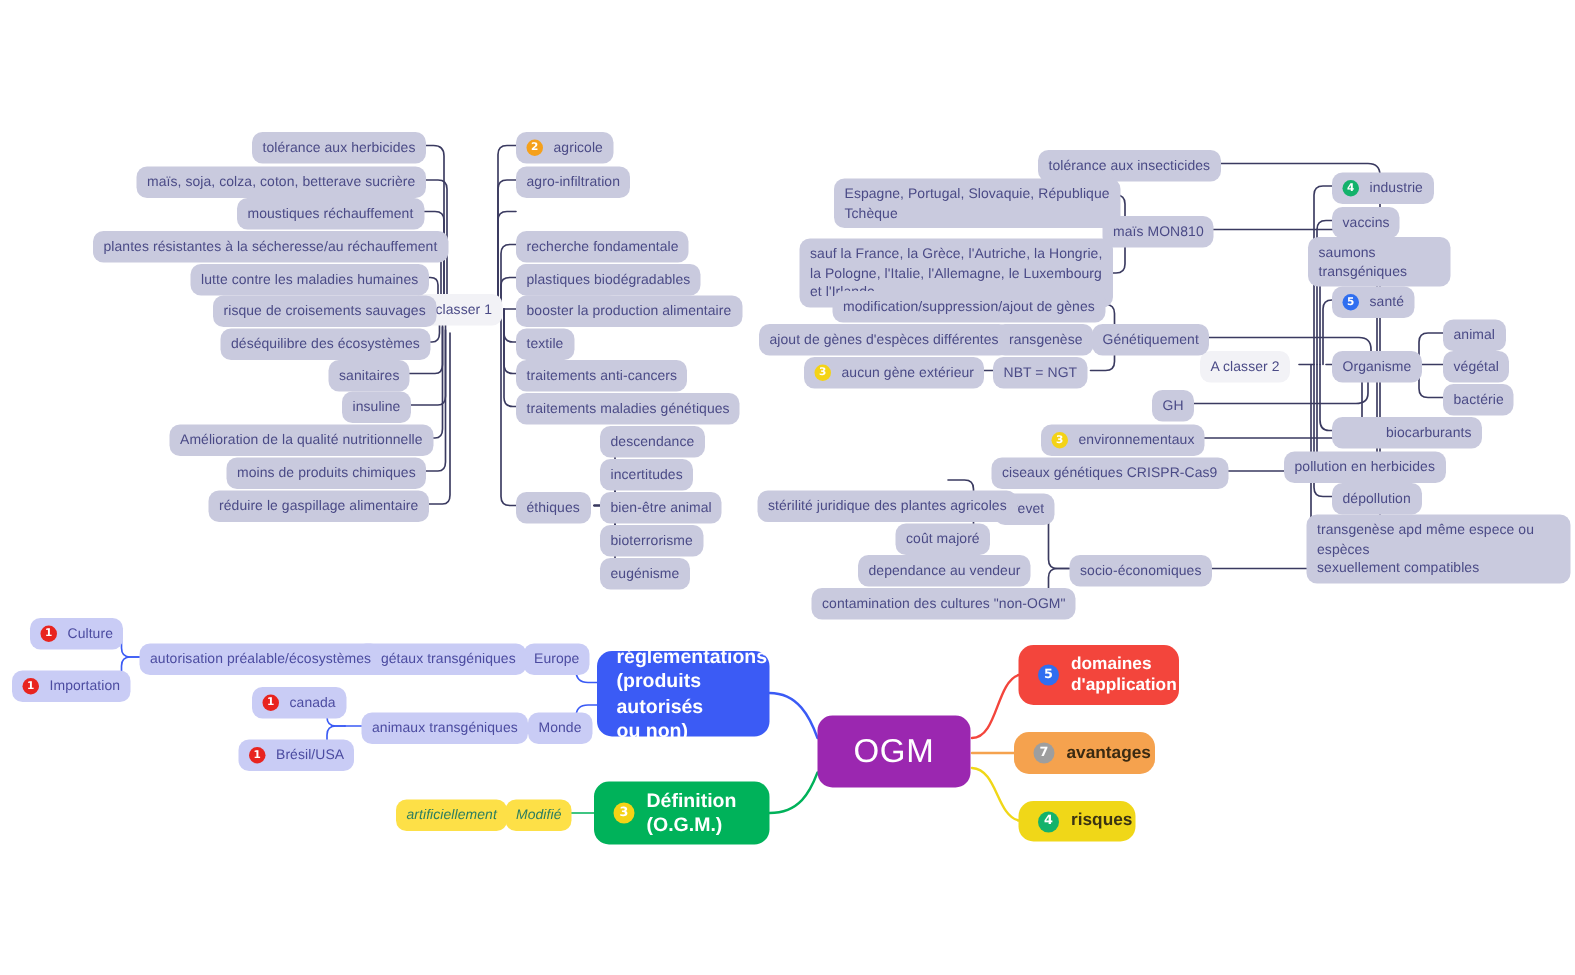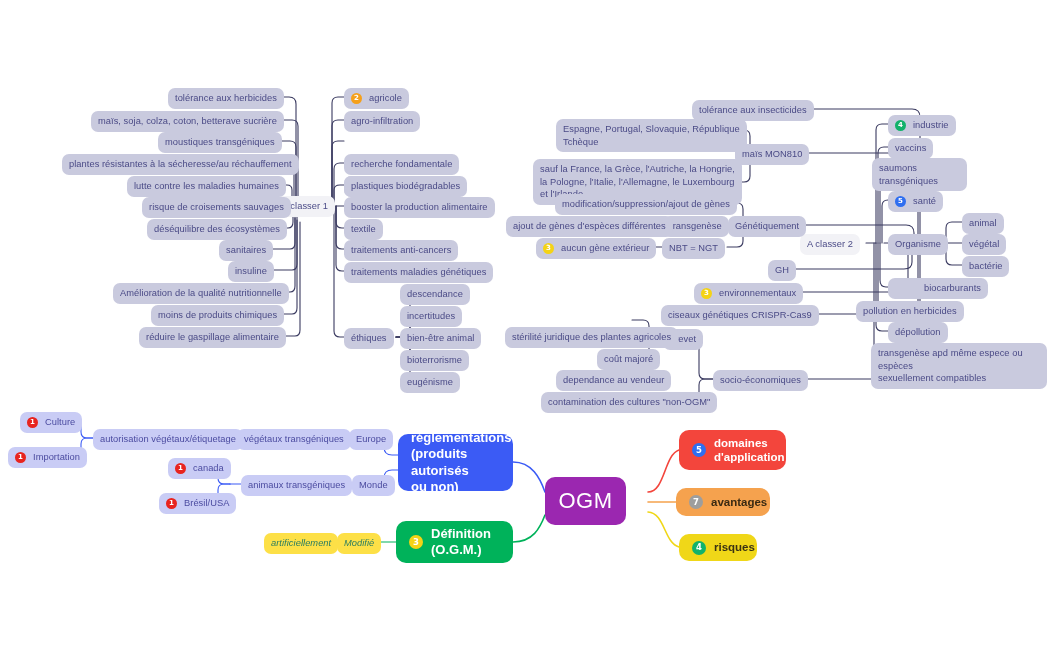--- a/index.html
+++ b/index.html
@@ -159,21 +159,21 @@
 
   <div class="node plain" style="left:275px;top:196px;">
     <span class="lbl">A classer 1</span>
   </div>
 
   <div class="node" style="left:168px;top:88px;">
     <span class="lbl">tolérance aux herbicides</span></div>
   <div class="node" style="left:91px;top:111px;">
     <span class="lbl">maïs, soja, colza, coton, betterave sucrière</span></div>
   <div class="node" style="left:158px;top:132px;">
-    <span class="lbl">moustiques transgéniques</span></div>
+    <span class="lbl">moustiques réchauffement</span></div>
   <div class="node" style="left:62px;top:154px;">
     <span class="lbl">plantes résistantes à la sécheresse/au réchauffement</span></div>
   <div class="node" style="left:127px;top:176px;">
     <span class="lbl">lutte contre les maladies humaines</span></div>
   <div class="node" style="left:142px;top:197px;">
     <span class="lbl">risque de croisements sauvages</span></div>
   <div class="node" style="left:147px;top:219px;">
     <span class="lbl">déséquilibre des écosystèmes</span></div>
   <div class="node" style="left:219px;top:240px;">
     <span class="lbl">sanitaires</span></div>
@@ -258,21 +258,21 @@
     <span class="lbl">ciseaux génétiques CRISPR-Cas9</span></div>
 
   <div class="node" style="left:713px;top:370px;">
     <span class="lbl">socio-économiques</span></div>
   <div class="node" style="left:663px;top:329px;">
     <span class="lbl">brevet</span></div>
   <div class="node" style="left:505px;top:327px;">
     <span class="lbl">stérilité juridique des plantes agricoles</span></div>
   <div class="node" style="left:597px;top:349px;">
     <span class="lbl">coût majoré</span></div>
-  <div class="node" style="left:556px;top:370px;align-items:center;">
+  <div class="node" style="left:572px;top:370px;align-items:center;">
     <span class="lbl">dependance au vendeur</span></div>
   <div class="node" style="left:541px;top:392px;">
     <span class="lbl">contamination des cultures "non-OGM"</span></div>
 
   <div class="node" style="left:888px;top:115px;">
     <span class="badge b4">4</span>
     <span class="lbl">industrie</span></div>
   <div class="node" style="left:888px;top:138px;">
     <span class="lbl">vaccins</span></div>
   <div class="node" style="left:872px;top:158px;width:95px;">
@@ -302,21 +302,21 @@
 
   <div class="node lilac" style="left:349px;top:429px;">
     <span class="lbl">Europe</span></div>
   <div class="node lilac" style="left:352px;top:475px;">
     <span class="lbl">Monde</span></div>
   <div class="node lilac" style="left:237px;top:429px;">
     <span class="lbl">végétaux transgéniques</span></div>
   <div class="node lilac" style="left:241px;top:475px;">
     <span class="lbl">animaux transgéniques</span></div>
   <div class="node lilac" style="left:93px;top:429px;">
-    <span class="lbl">autorisation végétaux/étiquetage</span></div>
+    <span class="lbl">autorisation préalable/écosystèmes</span></div>
   <div class="node lilac" style="left:20px;top:412px;">
     <span class="badge b1">1</span>
     <span class="lbl">Culture</span></div>
   <div class="node lilac" style="left:8px;top:447px;">
     <span class="badge b1">1</span>
     <span class="lbl">Importation</span></div>
   <div class="node lilac" style="left:168px;top:458px;">
     <span class="badge b1">1</span>
     <span class="lbl">canada</span></div>
   <div class="node lilac" style="left:159px;top:493px;">
@@ -333,21 +333,21 @@
 (produits autorisés
 ou non)</span>
   </div>
 
   <div class="big" style="left:396px;top:521px;width:117px;height:42px;background:#00b25a;">
     <span class="badge b3">3</span>
     <span class="lbl">Définition
 (O.G.M.)</span>
   </div>
 
-  <div class="big center" style="left:545px;top:477px;width:81px;height:48px;background:#9b27b0;">
+  <div class="big center" style="left:545px;top:477px;width:102px;height:48px;background:#9b27b0;">
     <span class="lbl">OGM</span>
   </div>
 
   <div class="big" style="left:679px;top:430px;width:107px;height:40px;background:#f3453c;font-size:11.5px;">
     <span class="badge b5">5</span>
     <span class="lbl">domaines
 d'application</span>
   </div>
 
   <div class="big" style="left:676px;top:488px;width:94px;height:28px;background:#f5a24e;font-size:11.5px;color:#3a2a12;">

